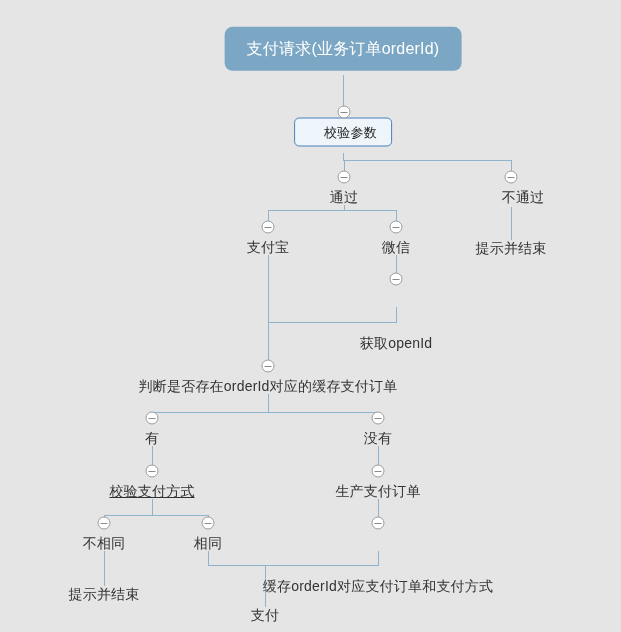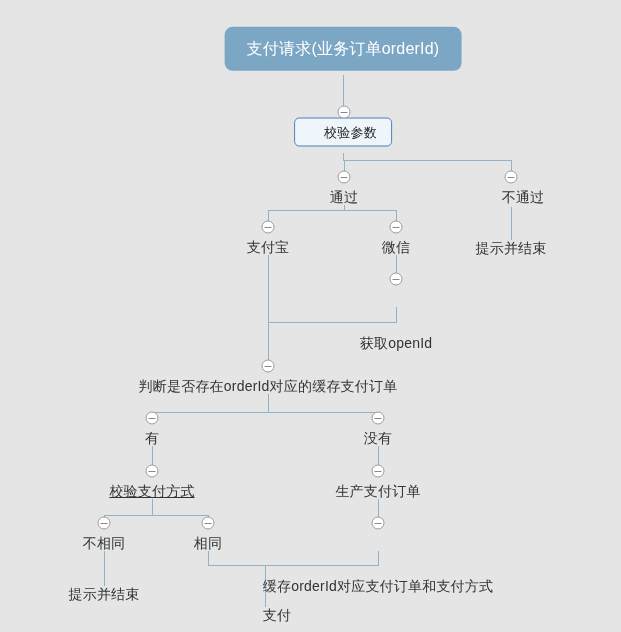--- a/index.html
+++ b/index.html
@@ -125,14 +125,14 @@
     <div class="collapse-icon" style="left: 152px; top: 471px;"></div>
     <div class="node plain" style="left: 378px; top: 491px;">生产支付订单</div>
     <div class="collapse-icon" style="left: 378px; top: 471px;"></div>
     <div class="node plain" style="left: 104px; top: 543px;">不相同</div>
     <div class="collapse-icon" style="left: 104px; top: 523px;"></div>
     <div class="node plain" style="left: 208px; top: 543px;">相同</div>
     <div class="collapse-icon" style="left: 208px; top: 523px;"></div>
     <div class="node plain" style="left: 378px; top: 543px; margin-top: 43px;">缓存orderId对应支付订单和支付方式</div>
     <div class="collapse-icon" style="left: 378px; top: 523px;"></div>
     <div class="node plain" style="left: 104px; top: 594px;">提示并结束</div>
-    <div class="node plain" style="left: 277px; top: 615px;">支付</div>
+    <div class="node plain" style="left: 265px; top: 615px;">支付</div>
   </div>
 
 </body></html>

